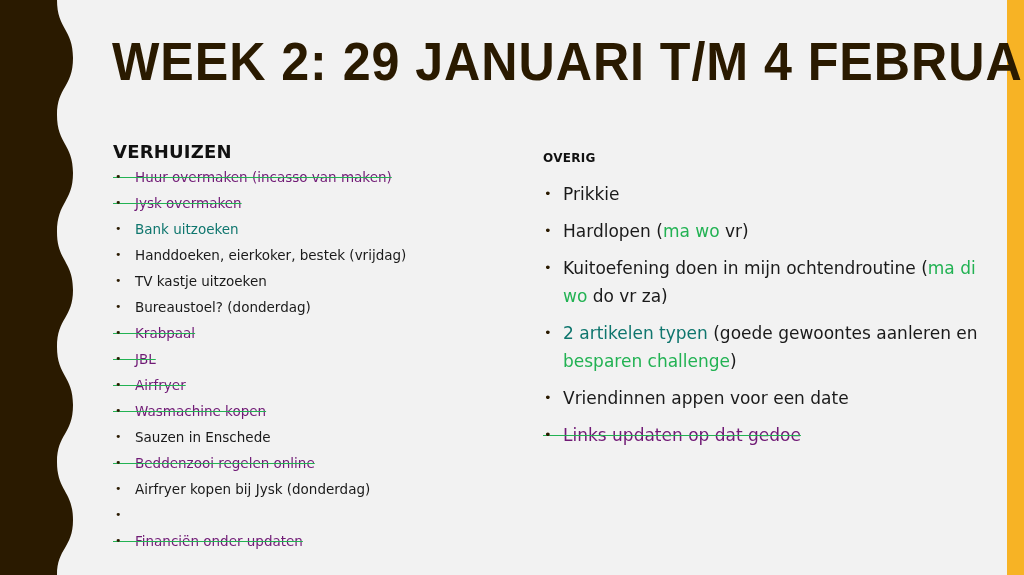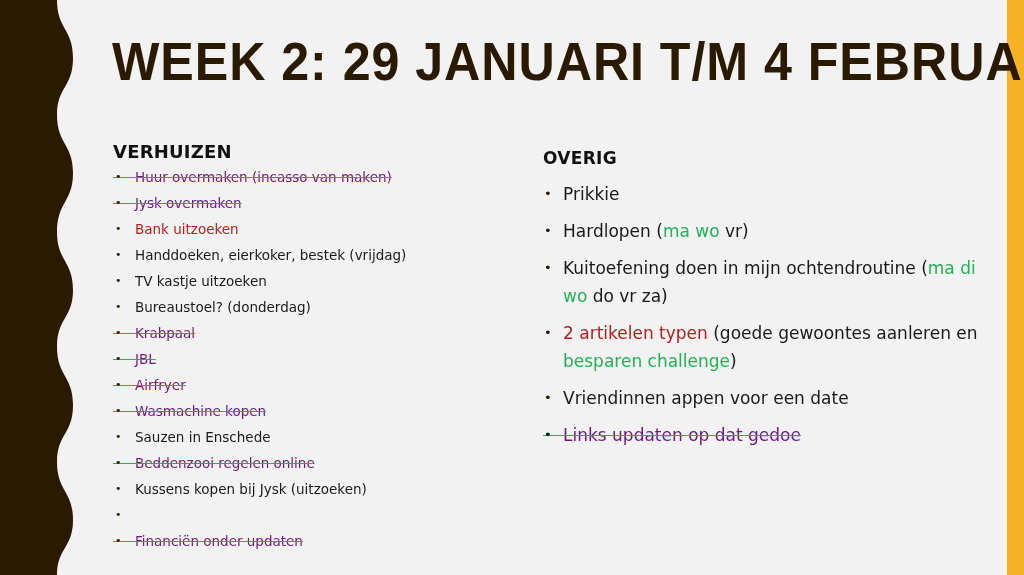--- a/index.html
+++ b/index.html
@@ -62,21 +62,21 @@
     .heading-left {
       font-weight: bold;
       font-size: 18px;
       line-height: 18px;
       color: #111;
       margin: 0 0 3px 0;
       letter-spacing: 0.2px;
     }
     .heading-right {
       font-weight: bold;
-      font-size: 17px;
+      font-size: 12px;
       line-height: 24px;
       color: #111;
       margin: 0 0 10px 0;
       letter-spacing: 0.3px;
     }
     ul {
       list-style: none;
       margin: 0;
       padding: 0;
     }
@@ -116,21 +116,21 @@
       left: 0;
       width: 22px;
       top: 50%;
       height: 1px;
       background: #22b253;
     }
     .list-right li.done-row .strike-line {
       width: 20px;
     }
     .c-green { color: #22b253; }
-    .c-yellow { color: #b91c1c; }
+    .c-yellow { color: #0f766e; }
     .c-black { color: #1a1a1a; text-align: right; }
   </style>
 </head>
 <body>
 
 <svg class="wave" viewBox="0 0 80 575" preserveAspectRatio="none">
   <path d="M0,0 L57,0
            C57,29 73,29 73,58
            C73,87 57,87 57,115
            C57,144 73,144 73,173
@@ -156,21 +156,21 @@
     <li><span class="bullet">•</span><span class="c-yellow">Bank uitzoeken</span></li>
     <li><span class="bullet">•</span><span class="c-black">Handdoeken, eierkoker, bestek (vrijdag)</span></li>
     <li><span class="bullet">•</span><span class="c-black">TV kastje uitzoeken</span></li>
     <li><span class="bullet">•</span><span class="c-black">Bureaustoel? (donderdag)</span></li>
     <li class="done-row"><span class="strike-line"></span><span class="bullet">•</span><span class="done">Krabpaal</span></li>
     <li class="done-row"><span class="strike-line"></span><span class="bullet">•</span><span class="done">JBL</span></li>
     <li class="done-row"><span class="strike-line"></span><span class="bullet">•</span><span class="done">Airfryer</span></li>
     <li class="done-row"><span class="strike-line"></span><span class="bullet">•</span><span class="done">Wasmachine kopen</span></li>
     <li><span class="bullet">•</span><span class="c-black">Sauzen in Enschede</span></li>
     <li class="done-row"><span class="strike-line"></span><span class="bullet">•</span><span class="done">Beddenzooi regelen online</span></li>
-    <li><span class="bullet">•</span><span class="c-black">Kussens kopen bij Jysk (uitzoeken)</span></li>
+    <li><span class="bullet">•</span><span class="c-black">Airfryer kopen bij Jysk (donderdag)</span></li>
     <li><span class="bullet">•</span></li>
     <li class="done-row"><span class="strike-line"></span><span class="bullet">•</span><span class="done">Financiën onder updaten</span></li>
   </ul>
 </section>
 
 <section class="col-right">
   <div class="heading-right">OVERIG</div>
   <ul class="list-right">
     <li>
       <span class="bullet">•</span>

